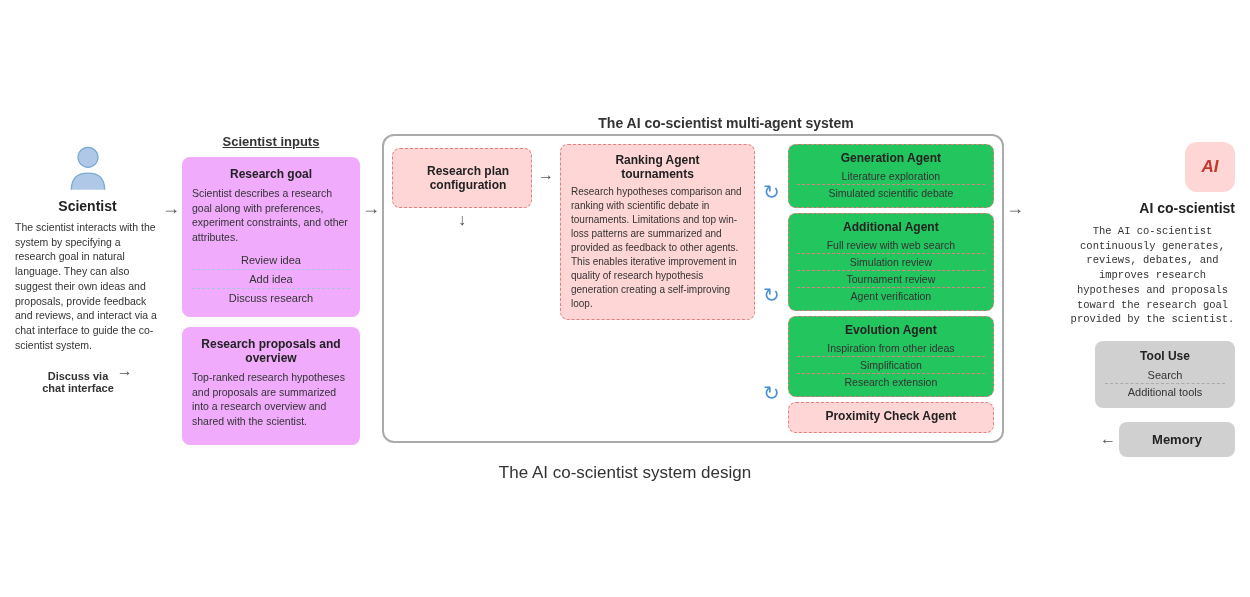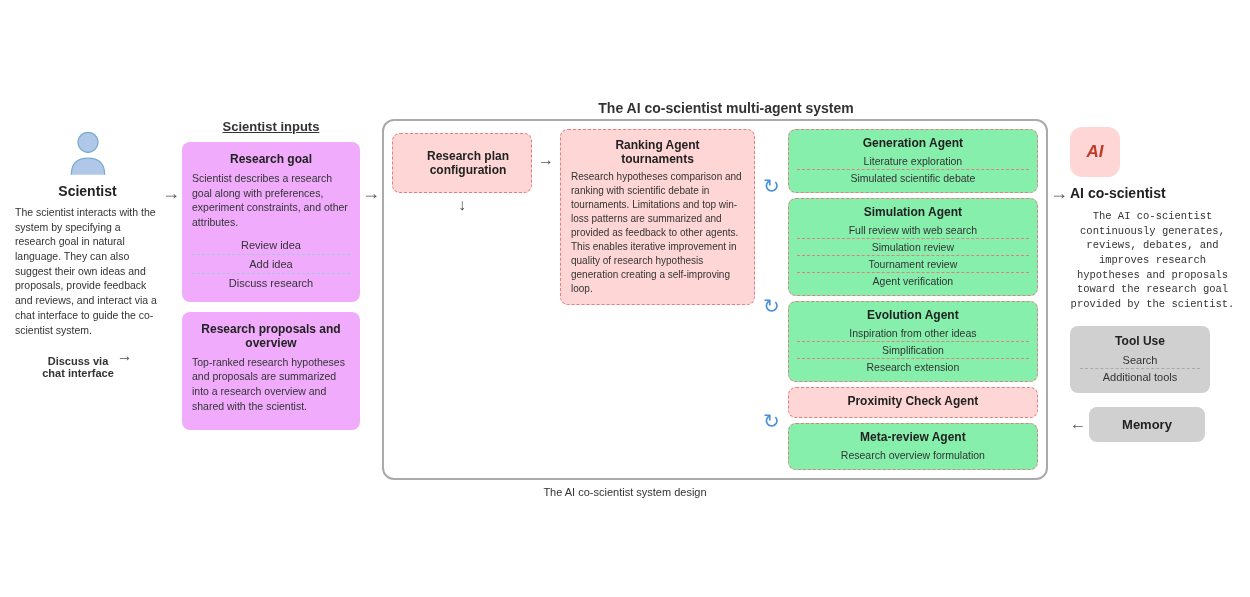--- a/index.html
+++ b/index.html
@@ -151,21 +151,21 @@
       line-height: 1.4;
     }
     
     .agents-col {
       display: flex;
       flex-direction: column;
       gap: 5px;
       flex: 1;
     }
     .agent-group {
-      background: #86efac;
+      background: #22c55e;
       border: 1px dashed #e08080;
       border-radius: 8px;
       padding: 6px 8px;
     }
     .agent-title {
       font-weight: bold;
       font-size: 12px;
       color: #222;
       text-align: center;
       margin-bottom: 3px;
@@ -185,25 +185,26 @@
       background: #ffd6d6;
       border: 1px dashed #e08080;
       border-radius: 8px;
       padding: 6px 8px;
       text-align: center;
     }
     
     .ai-col {
       display: flex;
       flex-direction: column;
-      align-items: flex-start;
+      align-items: flex-end;
       width: 165px;
       min-width: 165px;
       gap: 8px;
       padding-top: 8px;
+      margin-left: 44px;
     }
     .ai-icon-box {
       background: #ffd6d6;
       border-radius: 12px;
       width: 50px;
       height: 50px;
       display: flex;
       align-items: center;
       justify-content: center;
       font-size: 16px;
@@ -259,21 +260,21 @@
     .arrow-col {
       display: flex;
       flex-direction: column;
       align-items: center;
       justify-content: flex-start;
       padding-top: 36px;
       width: 22px;
       min-width: 22px;
     }
     .bottom-caption {
-      font-size: 11px;
+      font-size: 17px;
       color: #333;
       margin-top: 6px;
       text-align: center;
     }
     .left-plan-col {
       display: flex;
       flex-direction: column;
       gap: 4px;
       align-items: center;
     }
@@ -367,42 +368,38 @@
 
         <div class="agents-col">
 
           <div class="agent-group">
             <div class="agent-title">Generation Agent</div>
             <div class="agent-item">Literature exploration</div>
             <div class="agent-item">Simulated scientific debate</div>
           </div>
 
           <div class="agent-group">
-            <div class="agent-title">Simulation Agent</div>
+            <div class="agent-title">Additional Agent</div>
             <div class="agent-item">Full review with web search</div>
             <div class="agent-item">Simulation review</div>
             <div class="agent-item">Tournament review</div>
             <div class="agent-item">Agent verification</div>
           </div>
 
           <div class="agent-group">
             <div class="agent-title">Evolution Agent</div>
             <div class="agent-item">Inspiration from other ideas</div>
             <div class="agent-item">Simplification</div>
             <div class="agent-item">Research extension</div>
           </div>
 
           <div class="agent-single">
             <div class="agent-title">Proximity Check Agent</div>
           </div>
 
-          <div class="agent-group">
-            <div class="agent-title">Meta-review Agent</div>
-            <div class="agent-item">Research overview formulation</div>
-          </div>
         </div>
       </div>
     </div>
 
     <div class="arrow-col">
       <span style="font-size:18px; color:#555; margin-top:28px;">→</span>
     </div>
 
     <div class="ai-col">
       <div class="ai-icon-box">

